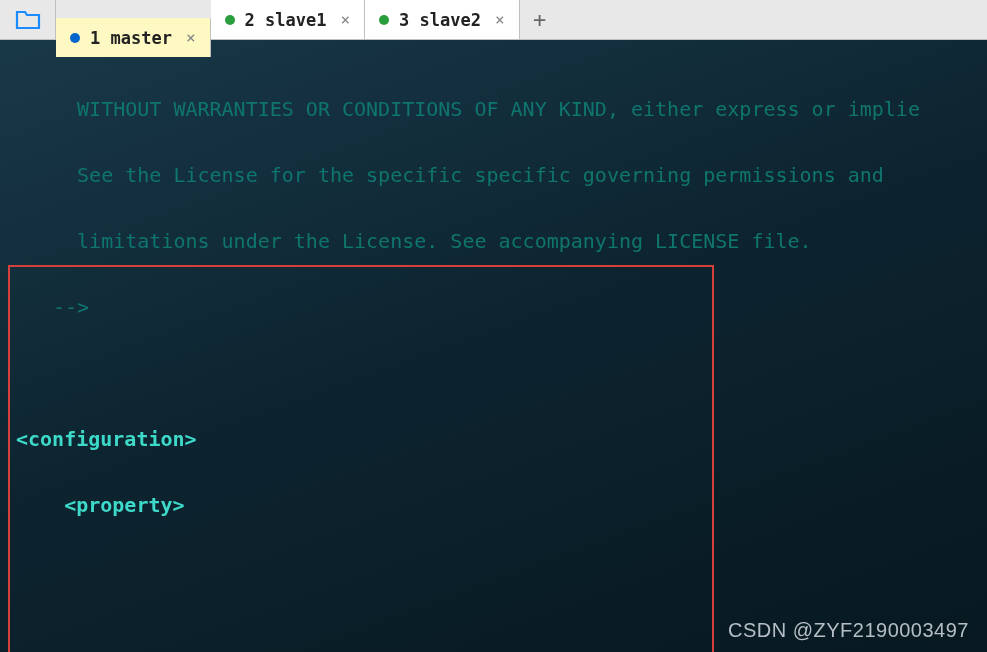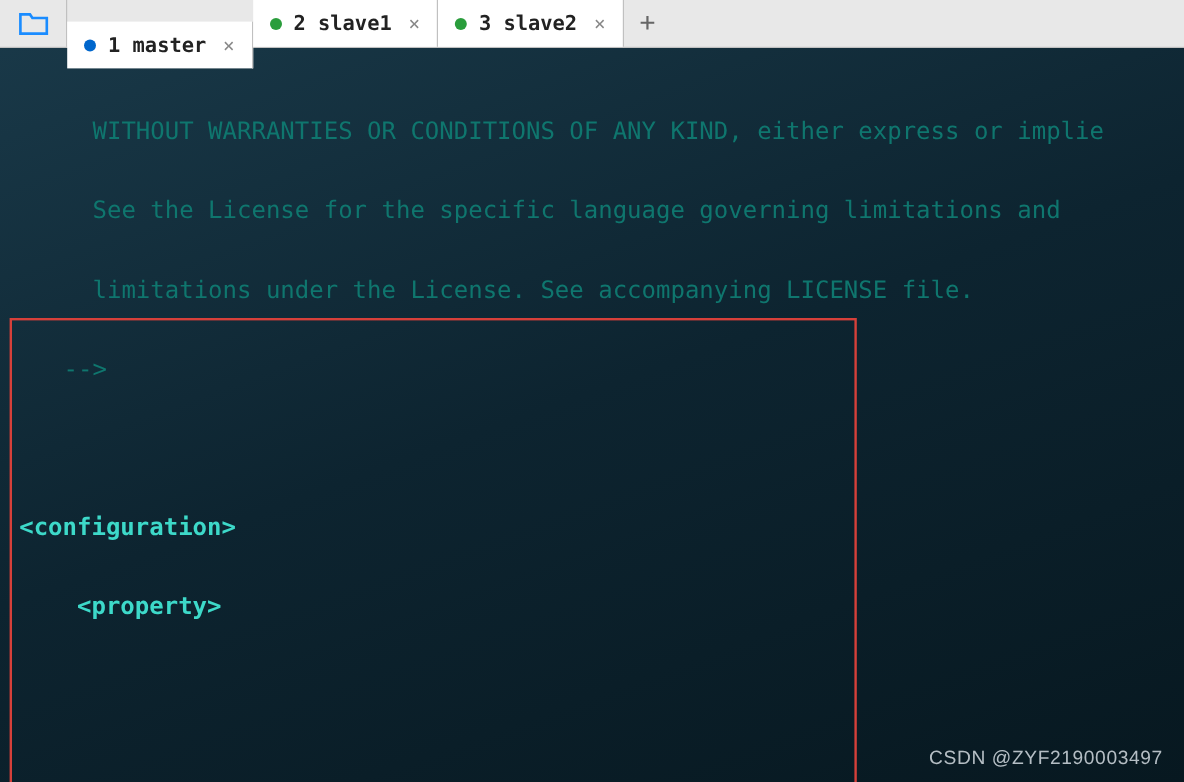--- a/index.html
+++ b/index.html
@@ -37,21 +37,21 @@
       padding: 0 14px;
       border-right: 1px solid #c0c0c0;
       font-size: 17px;
       font-weight: 600;
       color: #222;
       gap: 10px;
       cursor: pointer;
       background: #ffffff;
     }
     .tab.active {
-      background: #ffffff;
+      background: #fef9c3;
       margin-top: 36px;
     }
     .dot {
       width: 10px;
       height: 10px;
       border-radius: 50%;
     }
     .dot.blue { background: #0066cc; }
     .dot.green { background: #2a9d3c; }
     .close-x {
@@ -85,21 +85,21 @@
       top: 225px;
       width: 706px;
       height: 410px;
       pointer-events: none;
     }
     .watermark {
       position: absolute;
       bottom: 10px;
       right: 18px;
       color: #c8d0d6;
-      font-size: 16px;
+      font-size: 20px;
       font-family: Arial, sans-serif;
       letter-spacing: 0.5px;
       opacity: 0.9;
     }
     .code-line {
       padding-left: 6px;
     }
   </style>
 </head>
 <body>
@@ -125,21 +125,21 @@
     <span>3 slave2</span>
     <span class="close-x">×</span>
   </div>
   <div class="new-tab">
     <span>+</span>
   </div>
 </div>
 
 <div class="editor">
 <div class="code-line"><span class="blue-comment">  WITHOUT WARRANTIES OR CONDITIONS OF ANY KIND, either express or implie</span></div>
-<div class="code-line"><span class="blue-comment">  See the License for the specific language governing limitations and</span></div>
+<div class="code-line"><span class="blue-comment">  See the License for the specific specific governing permissions and</span></div>
 <div class="code-line"><span class="blue-comment">  limitations under the License. See accompanying LICENSE file.</span></div>
 <div class="code-line"><span class="blue-comment">--&gt;</span></div>
 <div class="code-line"><span></span>&nbsp;</div>
 <div class="code-line"><span class="teal-tag">&lt;configuration&gt;</span></div>
 <div class="code-line"><span class="teal-tag">    &lt;property&gt;</span></div>
 
 
 
 
 

